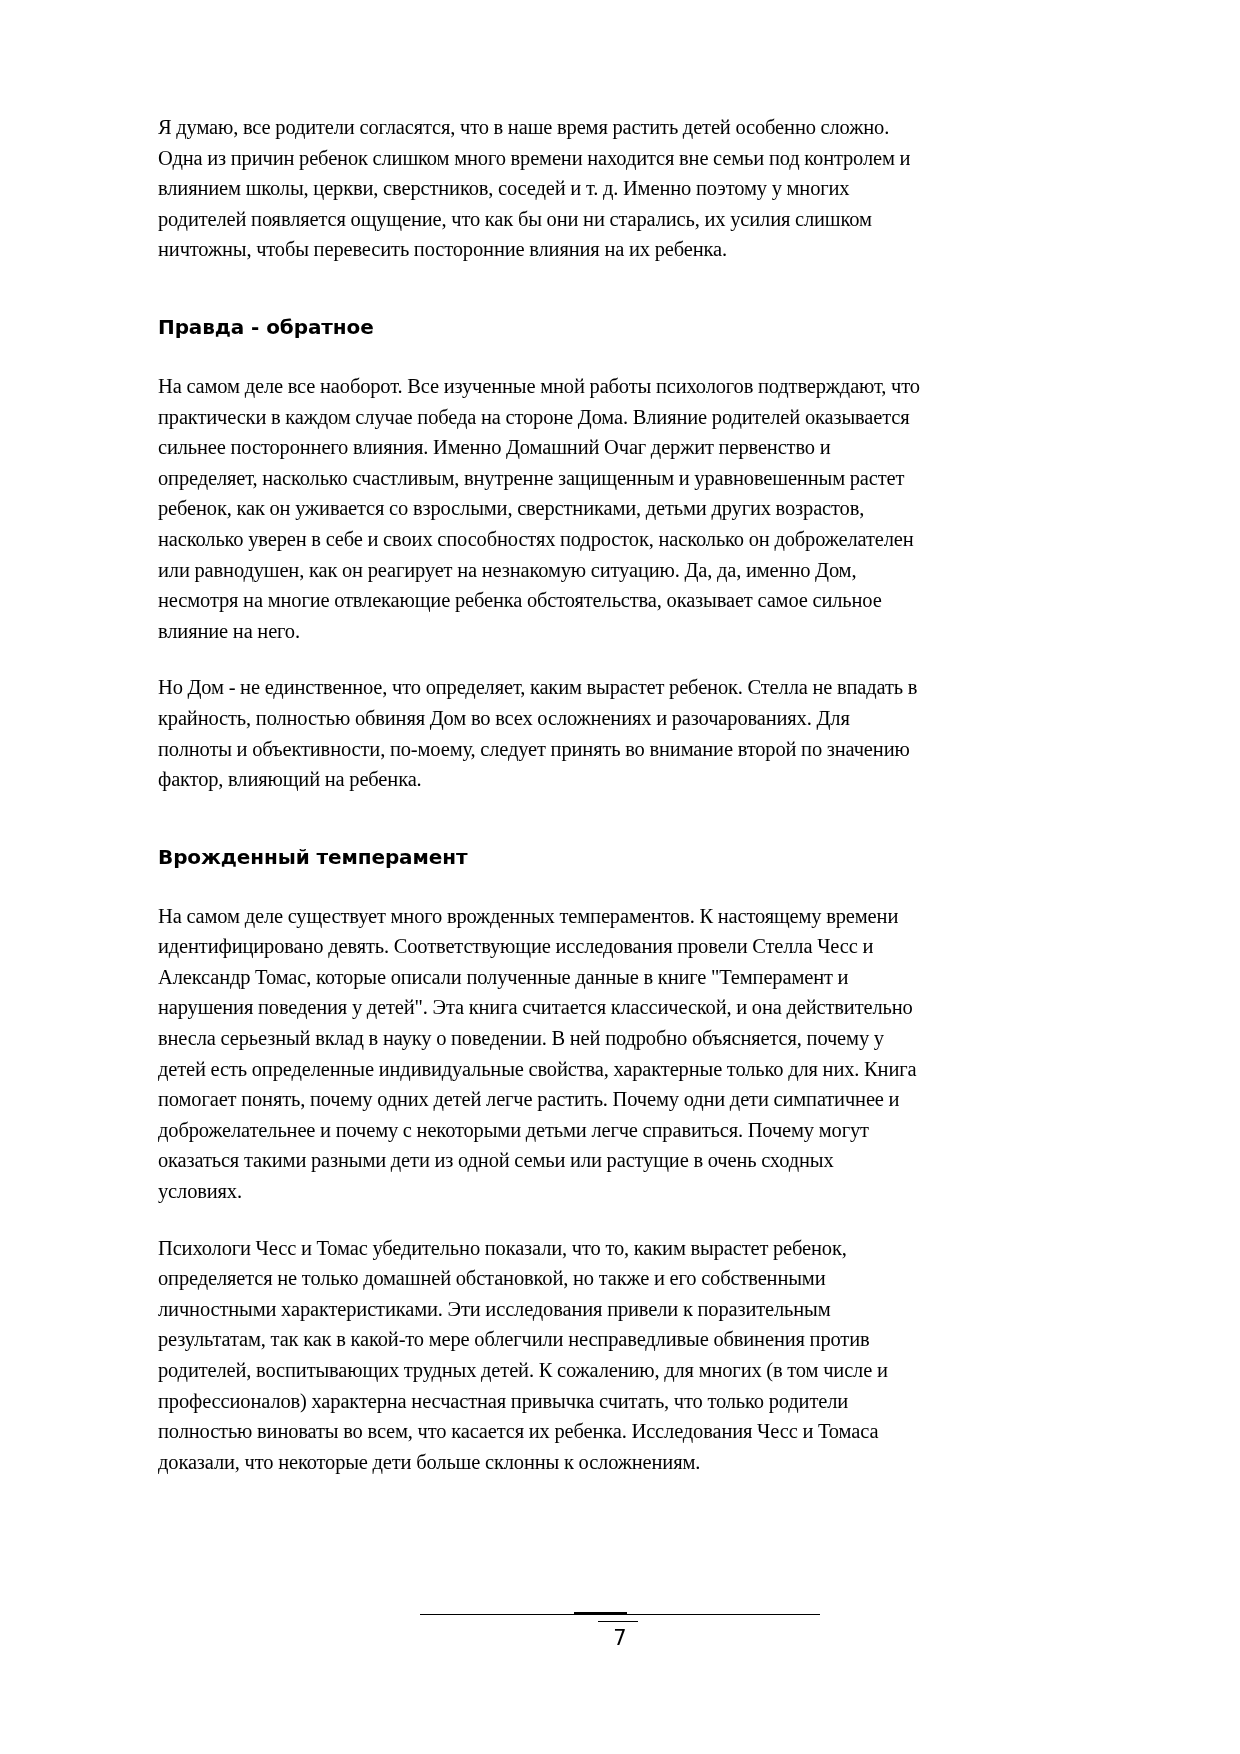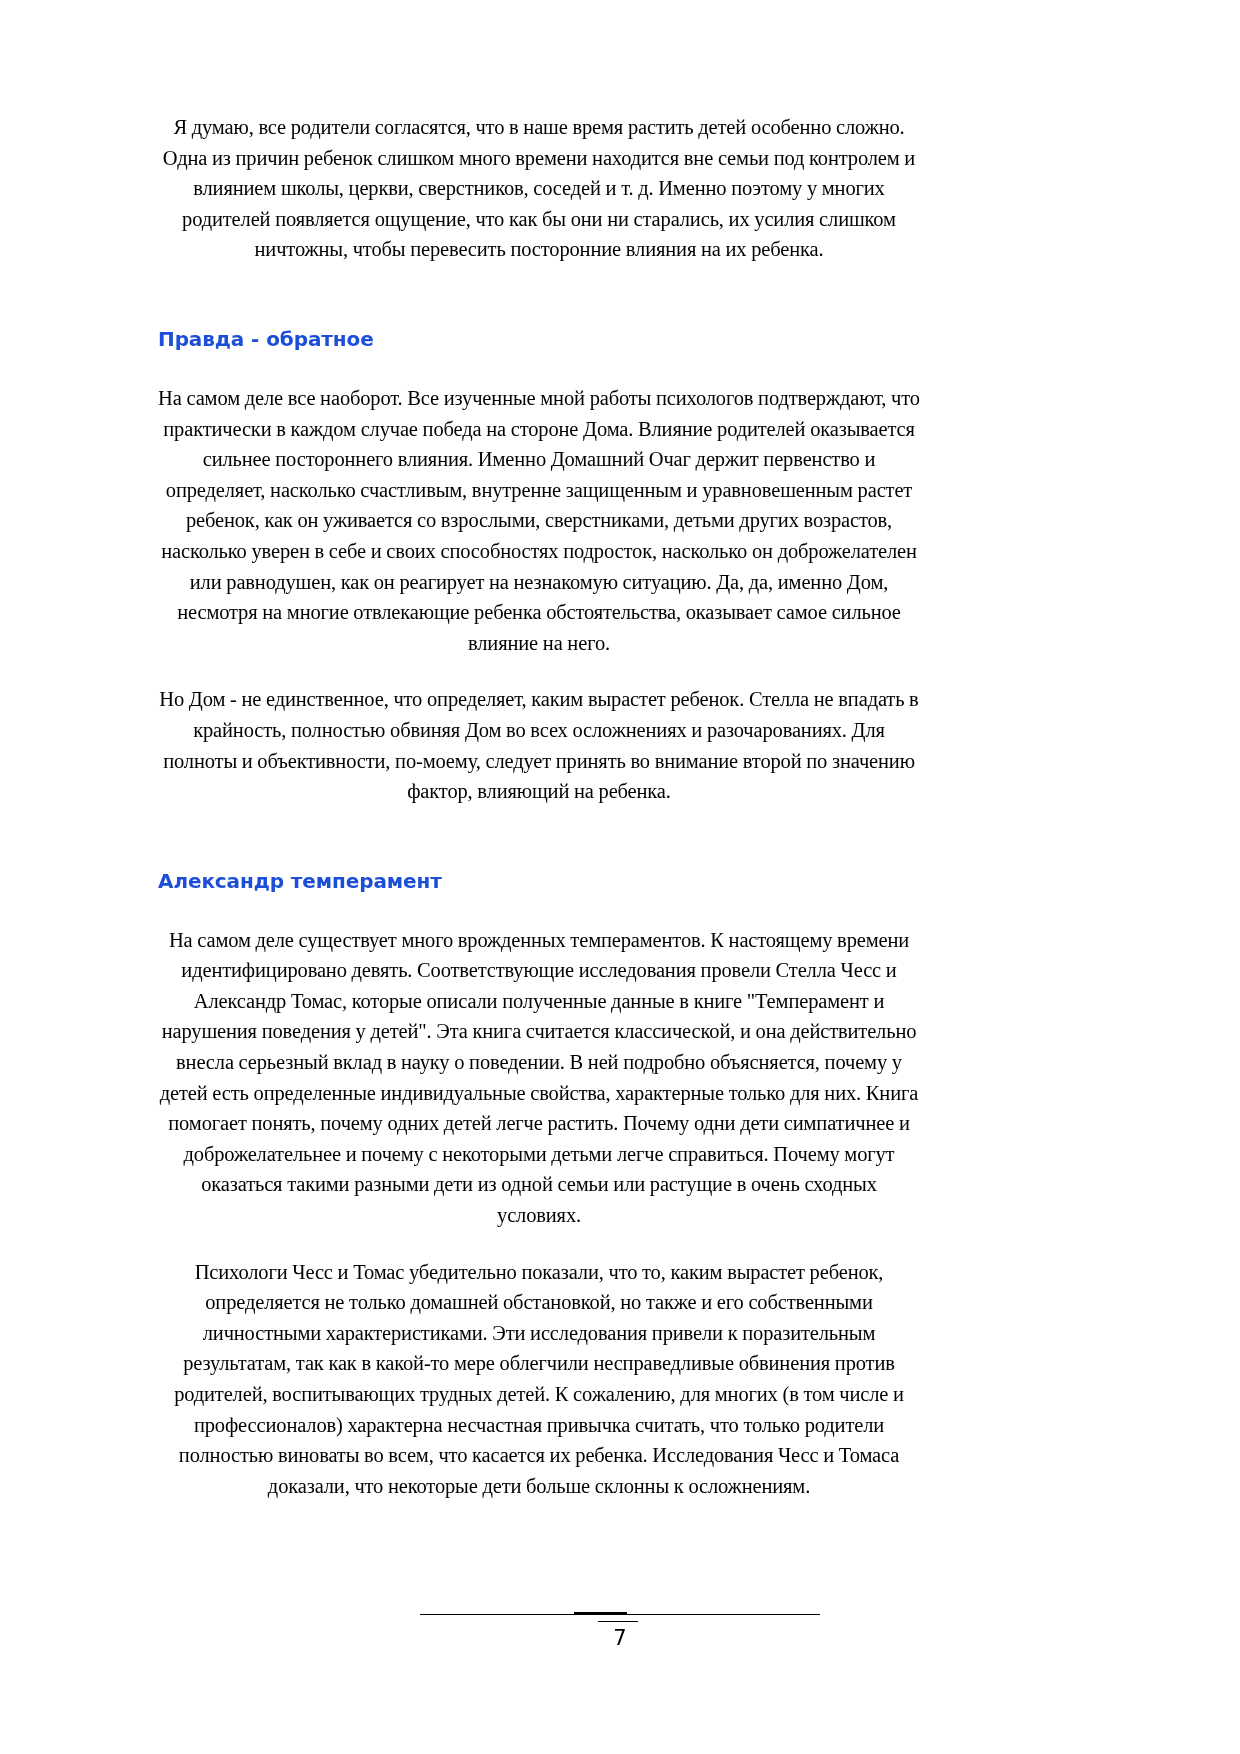--- a/index.html
+++ b/index.html
@@ -24,38 +24,38 @@
     width: 762px;
   }
 
   
   .para {
     font-family: "Liberation Serif", "DejaVu Serif", serif;
     font-size: 20.5px;
     line-height: 30.6px;
     color: #000000;
     margin: 0 0 26px 0;
-    text-align: center;
+    text-align: left;
     letter-spacing: -0.15px;
     font-stretch: condensed;
     transform-origin: left top;
     word-spacing: -0.2px;
   }
 
   .para:last-child {
     margin-bottom: 0;
   }
 
   
   .heading {
     font-family: "DejaVu Sans", "Liberation Sans", sans-serif;
     font-size: 20px;
     font-weight: bold;
-    color: #1d4ed8;
-    margin: 12px 0 0 0;
+    color: #000000;
+    margin: 0 0 0 0;
     padding: 0;
     letter-spacing: -0.1px;
     line-height: 28px;
   }
 
   .gap-before-heading { height: 22px; }
   .gap-after-heading  { height: 30px; }
 
   
   .footer {
@@ -116,21 +116,21 @@
 
     <div class="gap-before-heading"></div>
     <h2 class="heading">Правда - обратное</h2>
     <div class="gap-after-heading"></div>
 
     <p class="para">На самом деле все наоборот. Все изученные мной работы психологов подтверждают, что практически в каждом случае победа на стороне Дома. Влияние родителей оказывается сильнее постороннего влияния. Именно Домашний Очаг держит первенство и определяет, насколько счастливым, внутренне защищенным и уравновешенным растет ребенок, как он уживается со взрослыми, сверстниками, детьми других возрастов, насколько уверен в себе и своих способностях подросток, насколько он доброжелателен или равнодушен, как он реагирует на незнакомую ситуацию. Да, да, именно Дом, несмотря на многие отвлекающие ребенка обстоятельства, оказывает самое сильное влияние на него.</p>
 
     <p class="para">Но Дом - не единственное, что определяет, каким вырастет ребенок. Стелла не впадать в крайность, полностью обвиняя Дом во всех осложнениях и разочарованиях. Для полноты и объективности, по-моему, следует принять во внимание второй по значению фактор, влияющий на ребенка.</p>
 
     <div class="gap-before-heading"></div>
-    <h2 class="heading">Александр темперамент</h2>
+    <h2 class="heading">Врожденный темперамент</h2>
     <div class="gap-after-heading"></div>
 
     <p class="para">На самом деле существует много врожденных темпераментов. К настоящему времени идентифицировано девять. Соответствующие исследования провели Стелла Чесс и Александр Томас, которые описали полученные данные в книге "Темперамент и нарушения поведения у детей". Эта книга считается классической, и она действительно внесла серьезный вклад в науку о поведении. В ней подробно объясняется, почему у детей есть определенные индивидуальные свойства, характерные только для них. Книга помогает понять, почему одних детей легче растить. Почему одни дети симпатичнее и доброжелательнее и почему с некоторыми детьми легче справиться. Почему могут оказаться такими разными дети из одной семьи или растущие в очень сходных условиях.</p>
 
     <p class="para">Психологи Чесс и Томас убедительно показали, что то, каким вырастет ребенок, определяется не только домашней обстановкой, но также и его собственными личностными характеристиками. Эти исследования привели к поразительным результатам, так как в какой-то мере облегчили несправедливые обвинения против родителей, воспитывающих трудных детей. К сожалению, для многих (в том числе и профессионалов) характерна несчастная привычка считать, что только родители полностью виноваты во всем, что касается их ребенка. Исследования Чесс и Томаса доказали, что некоторые дети больше склонны к осложнениям.</p>
 
   </div>
 
   <div class="footer">
     <div class="rule-main"></div>

